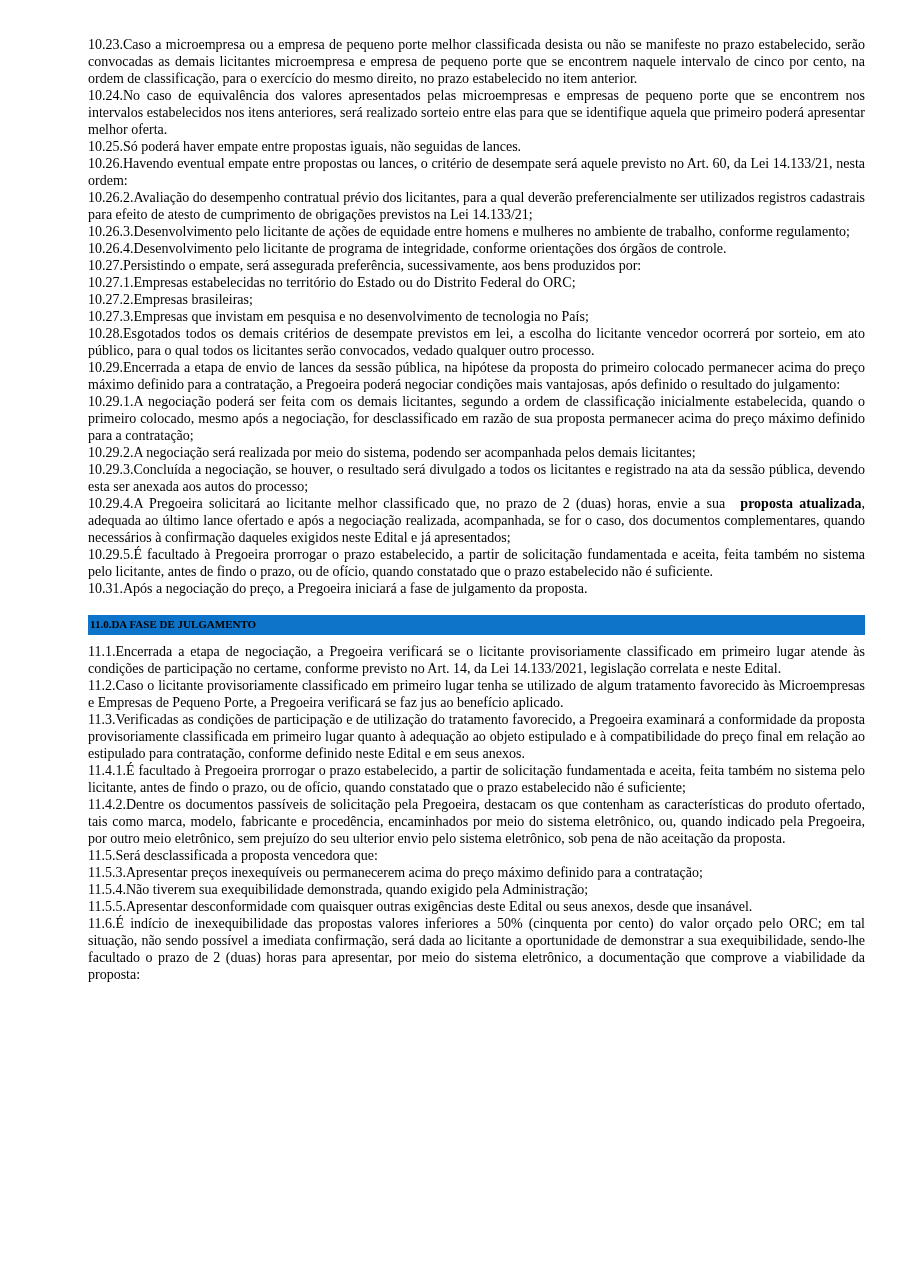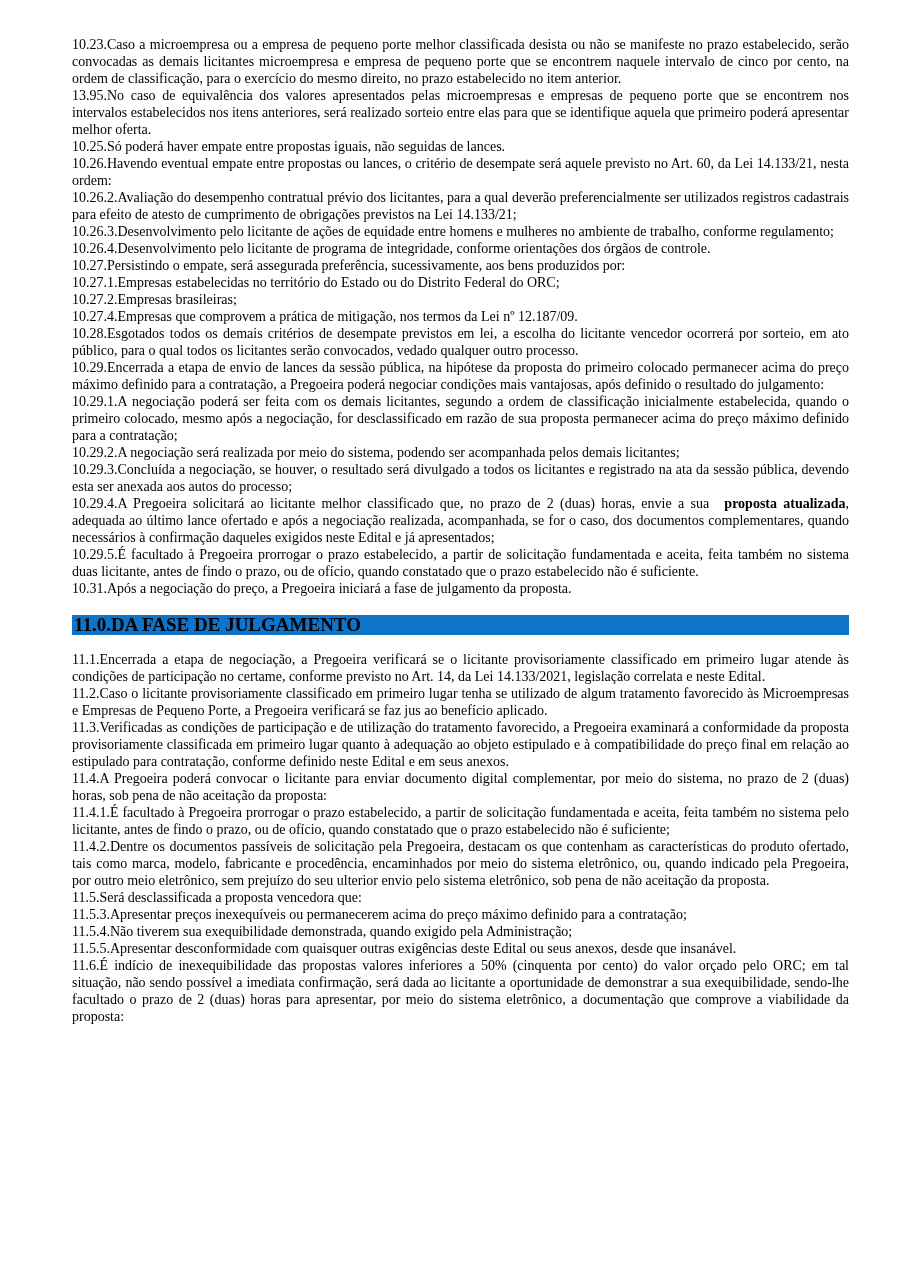--- a/index.html
+++ b/index.html
@@ -9,75 +9,74 @@
   }
   .page {
     position: relative;
     width: 900px;
     height: 1273px;
     background: #ffffff;
     overflow: hidden;
   }
   .content {
     position: absolute;
-    left: 72px;
+    left: 88px;
     top: 36px;
     width: 777px;
     color: #000000;
     font-family: "Liberation Serif", "DejaVu Serif", serif;
     font-size: 14px;
     line-height: 17px;
   }
   .para {
     margin: 0;
     text-align: justify;
   }
   .section-header {
     font-weight: 700;
     margin-top: 18px;
-    margin-bottom: 16px;
+    margin-bottom: 8px;
     padding: 1px 3px 2px 2px;
-    font-size: 19px;
+    font-size: 11px;
     line-height: 17px;
     color: #000000;
   }
   .bold-run {
     font-weight: 700;
     margin-left: 9px;
   }
 </style>
 </head>
 <body>
 
 <div class="page">
   <div class="content" id="doc-body" style="color: rgb(0, 0, 0);">
       <div class="para">10.23.Caso a microempresa ou a empresa de pequeno porte melhor classificada desista ou não se manifeste no prazo estabelecido, serão convocadas as demais licitantes microempresa e empresa de pequeno porte que se encontrem naquele intervalo de cinco por cento, na ordem de classificação, para o exercício do mesmo direito, no prazo estabelecido no item anterior.</div>
-      <div class="para">13.95.No caso de equivalência dos valores apresentados pelas microempresas e empresas de pequeno porte que se encontrem nos intervalos estabelecidos nos itens anteriores, será realizado sorteio entre elas para que se identifique aquela que primeiro poderá apresentar melhor oferta.</div>
+      <div class="para">10.24.No caso de equivalência dos valores apresentados pelas microempresas e empresas de pequeno porte que se encontrem nos intervalos estabelecidos nos itens anteriores, será realizado sorteio entre elas para que se identifique aquela que primeiro poderá apresentar melhor oferta.</div>
       <div class="para">10.25.Só poderá haver empate entre propostas iguais, não seguidas de lances.</div>
       <div class="para">10.26.Havendo eventual empate entre propostas ou lances, o critério de desempate será aquele previsto no Art. 60, da Lei 14.133/21, nesta ordem:</div>
       <div class="para">10.26.2.Avaliação do desempenho contratual prévio dos licitantes, para a qual deverão preferencialmente ser utilizados registros cadastrais para efeito de atesto de cumprimento de obrigações previstos na Lei 14.133/21;</div>
       <div class="para">10.26.3.Desenvolvimento pelo licitante de ações de equidade entre homens e mulheres no ambiente de trabalho, conforme regulamento;</div>
       <div class="para">10.26.4.Desenvolvimento pelo licitante de programa de integridade, conforme orientações dos órgãos de controle.</div>
       <div class="para">10.27.Persistindo o empate, será assegurada preferência, sucessivamente, aos bens produzidos por:</div>
       <div class="para">10.27.1.Empresas estabelecidas no território do Estado ou do Distrito Federal do ORC;</div>
       <div class="para">10.27.2.Empresas brasileiras;</div>
-      <div class="para">10.27.4.Empresas que comprovem a prática de mitigação, nos termos da Lei nº 12.187/09.</div>
+      <div class="para">10.27.3.Empresas que invistam em pesquisa e no desenvolvimento de tecnologia no País;</div>
       <div class="para">10.28.Esgotados todos os demais critérios de desempate previstos em lei, a escolha do licitante vencedor ocorrerá por sorteio, em ato público, para o qual todos os licitantes serão convocados, vedado qualquer outro processo.</div>
       <div class="para">10.29.Encerrada a etapa de envio de lances da sessão pública, na hipótese da proposta do primeiro colocado permanecer acima do preço máximo definido para a contratação, a Pregoeira poderá negociar condições mais vantajosas, após definido o resultado do julgamento:</div>
       <div class="para">10.29.1.A negociação poderá ser feita com os demais licitantes, segundo a ordem de classificação inicialmente estabelecida, quando o primeiro colocado, mesmo após a negociação, for desclassificado em razão de sua proposta permanecer acima do preço máximo definido para a contratação;</div>
       <div class="para">10.29.2.A negociação será realizada por meio do sistema, podendo ser acompanhada pelos demais licitantes;</div>
       <div class="para">10.29.3.Concluída a negociação, se houver, o resultado será divulgado a todos os licitantes e registrado na ata da sessão pública, devendo esta ser anexada aos autos do processo;</div>
       <div class="para"><span class="">10.29.4.A Pregoeira solicitará ao licitante melhor classificado que, no prazo de 2 (duas) horas, envie a sua </span><span class="bold-run">proposta atualizada</span><span class="">, adequada ao último lance ofertado e após a negociação realizada, acompanhada, se for o caso, dos documentos complementares, quando necessários à confirmação daqueles exigidos neste Edital e já apresentados;</span></div>
-      <div class="para">10.29.5.É facultado à Pregoeira prorrogar o prazo estabelecido, a partir de solicitação fundamentada e aceita, feita também no sistema duas licitante, antes de findo o prazo, ou de ofício, quando constatado que o prazo estabelecido não é suficiente.</div>
+      <div class="para">10.29.5.É facultado à Pregoeira prorrogar o prazo estabelecido, a partir de solicitação fundamentada e aceita, feita também no sistema pelo licitante, antes de findo o prazo, ou de ofício, quando constatado que o prazo estabelecido não é suficiente.</div>
       <div class="para">10.31.Após a negociação do preço, a Pregoeira iniciará a fase de julgamento da proposta.</div>
       <div class="section-header" style="background: rgb(13, 116, 201);">11.0.DA FASE DE JULGAMENTO</div>
       <div class="para">11.1.Encerrada a etapa de negociação, a Pregoeira verificará se o licitante provisoriamente classificado em primeiro lugar atende às condições de participação no certame, conforme previsto no Art. 14, da Lei 14.133/2021, legislação correlata e neste Edital.</div>
       <div class="para">11.2.Caso o licitante provisoriamente classificado em primeiro lugar tenha se utilizado de algum tratamento favorecido às Microempresas e Empresas de Pequeno Porte, a Pregoeira verificará se faz jus ao benefício aplicado.</div>
       <div class="para">11.3.Verificadas as condições de participação e de utilização do tratamento favorecido, a Pregoeira examinará a conformidade da proposta provisoriamente classificada em primeiro lugar quanto à adequação ao objeto estipulado e à compatibilidade do preço final em relação ao estipulado para contratação, conforme definido neste Edital e em seus anexos.</div>
-      <div class="para">11.4.A Pregoeira poderá convocar o licitante para enviar documento digital complementar, por meio do sistema, no prazo de 2 (duas) horas, sob pena de não aceitação da proposta:</div>
       <div class="para">11.4.1.É facultado à Pregoeira prorrogar o prazo estabelecido, a partir de solicitação fundamentada e aceita, feita também no sistema pelo licitante, antes de findo o prazo, ou de ofício, quando constatado que o prazo estabelecido não é suficiente;</div>
       <div class="para">11.4.2.Dentre os documentos passíveis de solicitação pela Pregoeira, destacam os que contenham as características do produto ofertado, tais como marca, modelo, fabricante e procedência, encaminhados por meio do sistema eletrônico, ou, quando indicado pela Pregoeira, por outro meio eletrônico, sem prejuízo do seu ulterior envio pelo sistema eletrônico, sob pena de não aceitação da proposta.</div>
       <div class="para">11.5.Será desclassificada a proposta vencedora que:</div>
       <div class="para">11.5.3.Apresentar preços inexequíveis ou permanecerem acima do preço máximo definido para a contratação;</div>
       <div class="para">11.5.4.Não tiverem sua exequibilidade demonstrada, quando exigido pela Administração;</div>
       <div class="para">11.5.5.Apresentar desconformidade com quaisquer outras exigências deste Edital ou seus anexos, desde que insanável.</div>
       <div class="para">11.6.É indício de inexequibilidade das propostas valores inferiores a 50% (cinquenta por cento) do valor orçado pelo ORC; em tal situação, não sendo possível a imediata confirmação, será dada ao licitante a oportunidade de demonstrar a sua exequibilidade, sendo-lhe facultado o prazo de 2 (duas) horas para apresentar, por meio do sistema eletrônico, a documentação que comprove a viabilidade da proposta:</div>
     </div>
 </div>
 

